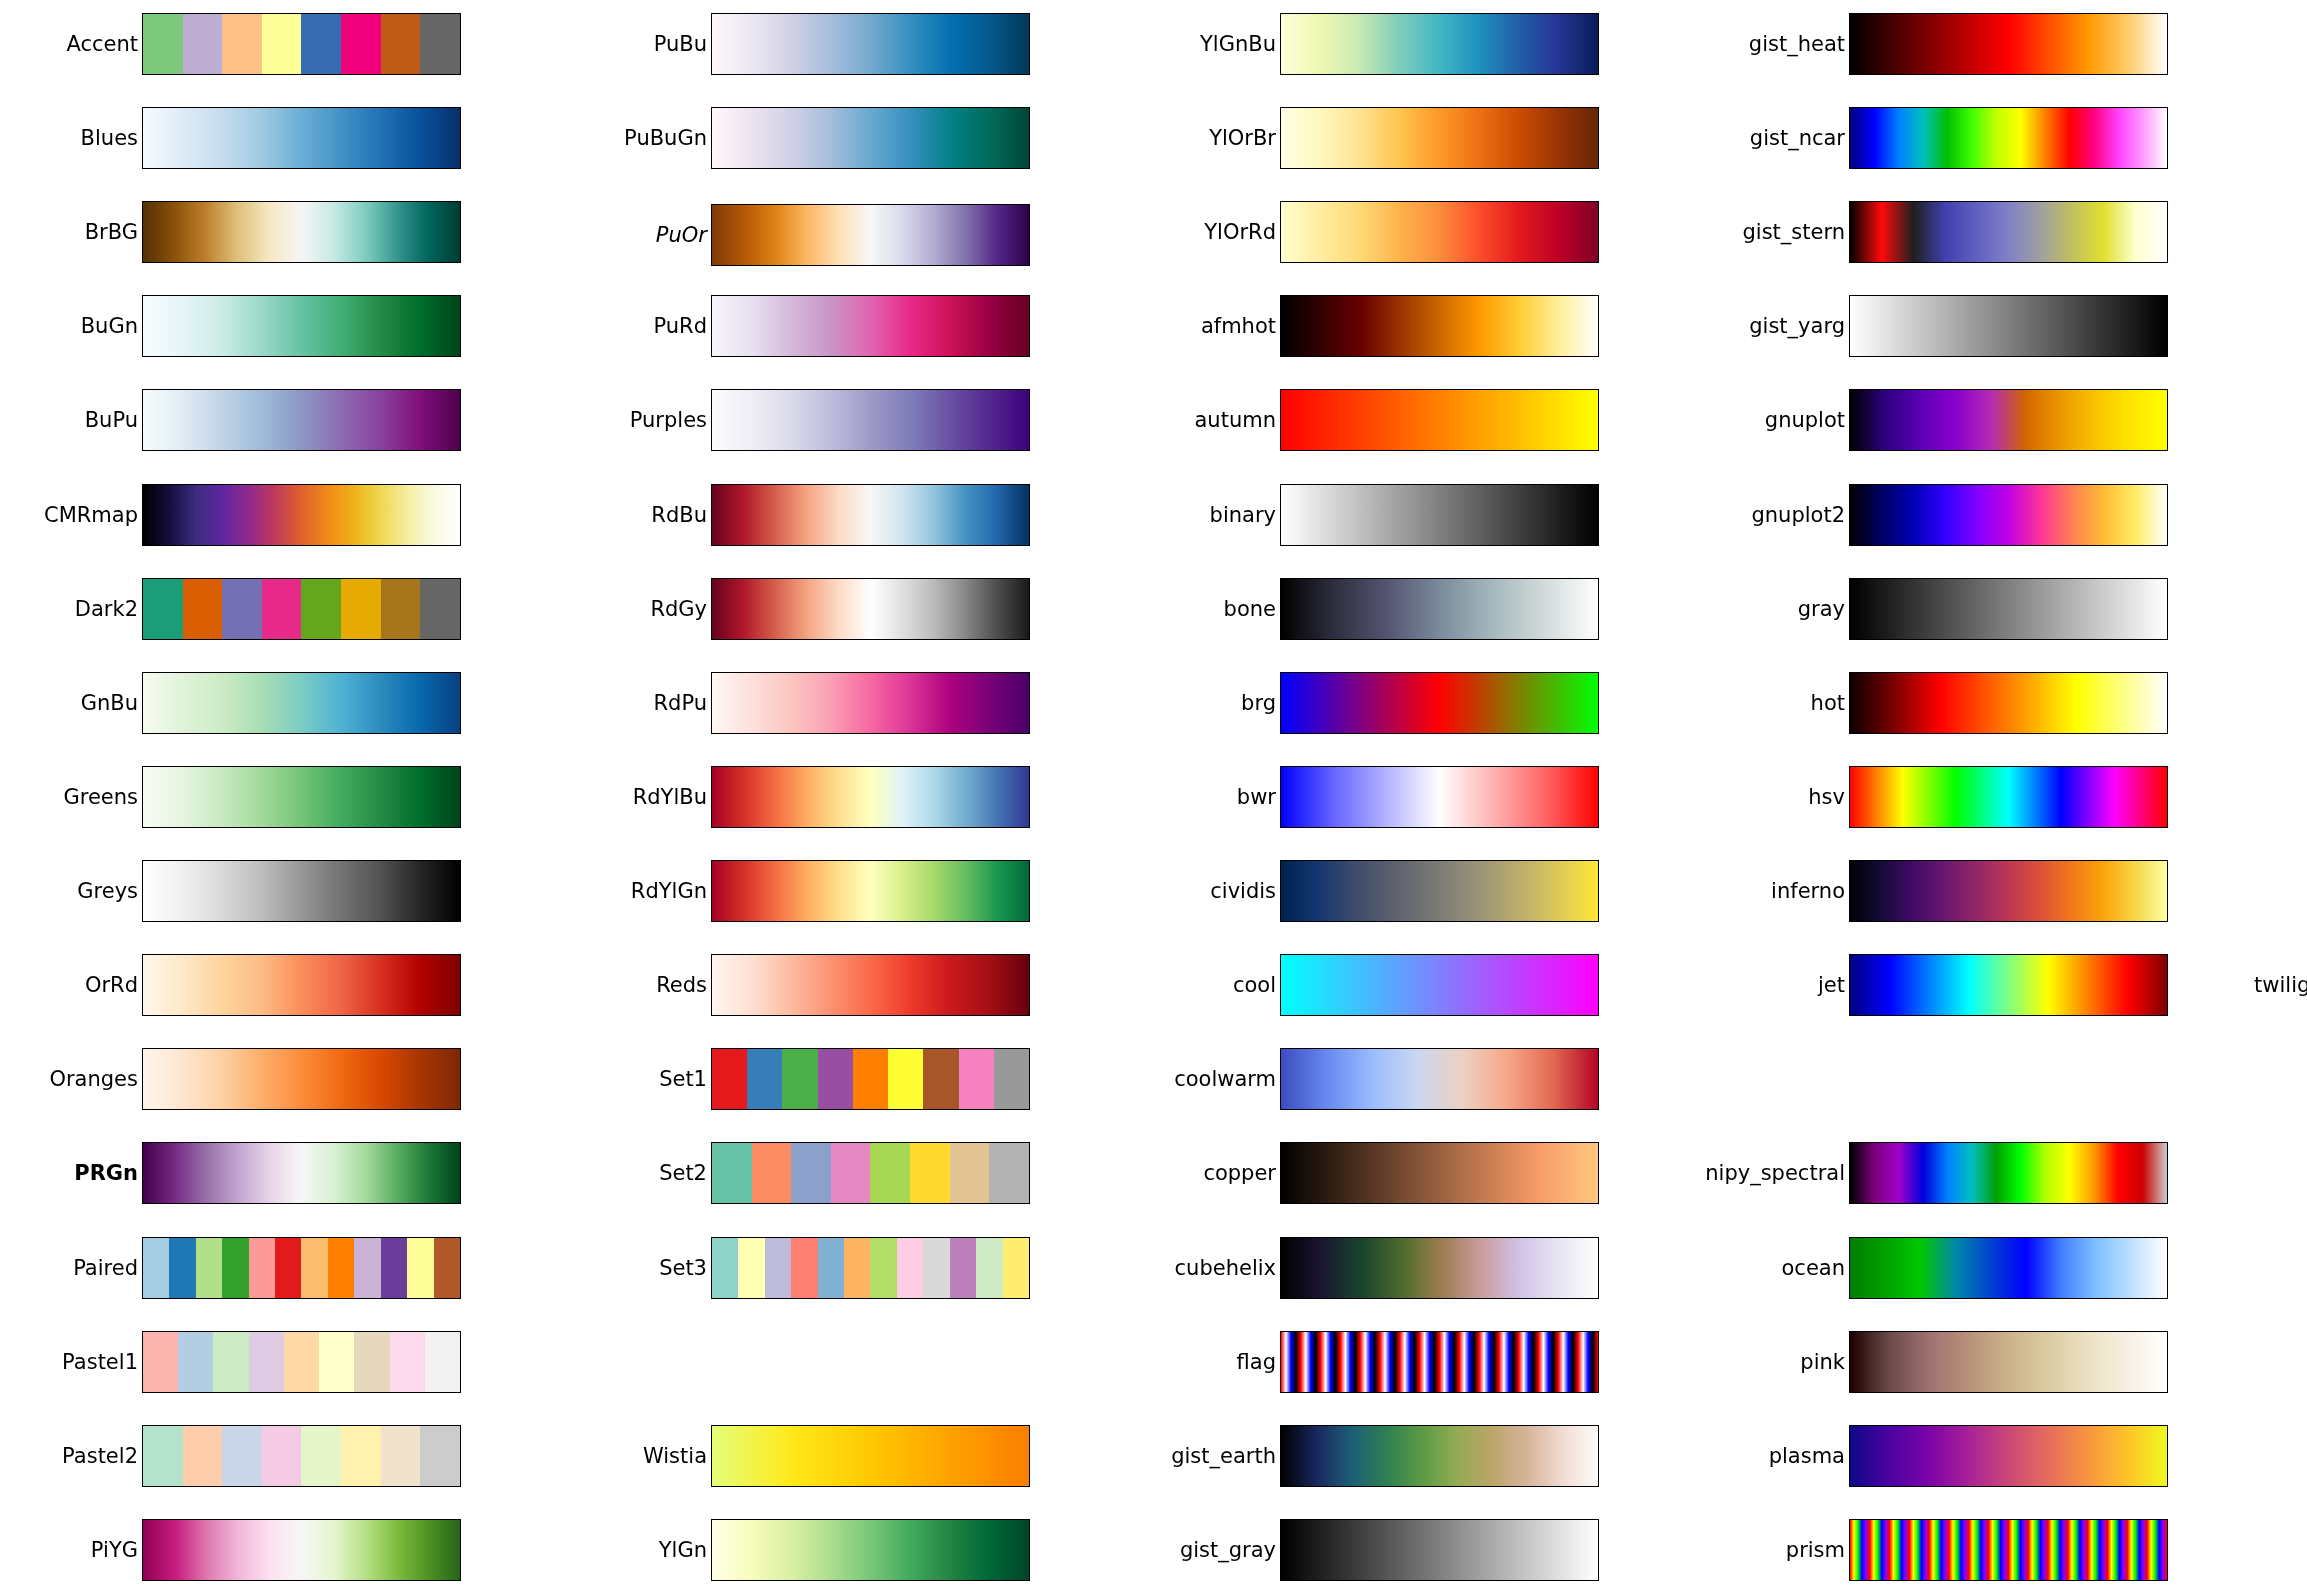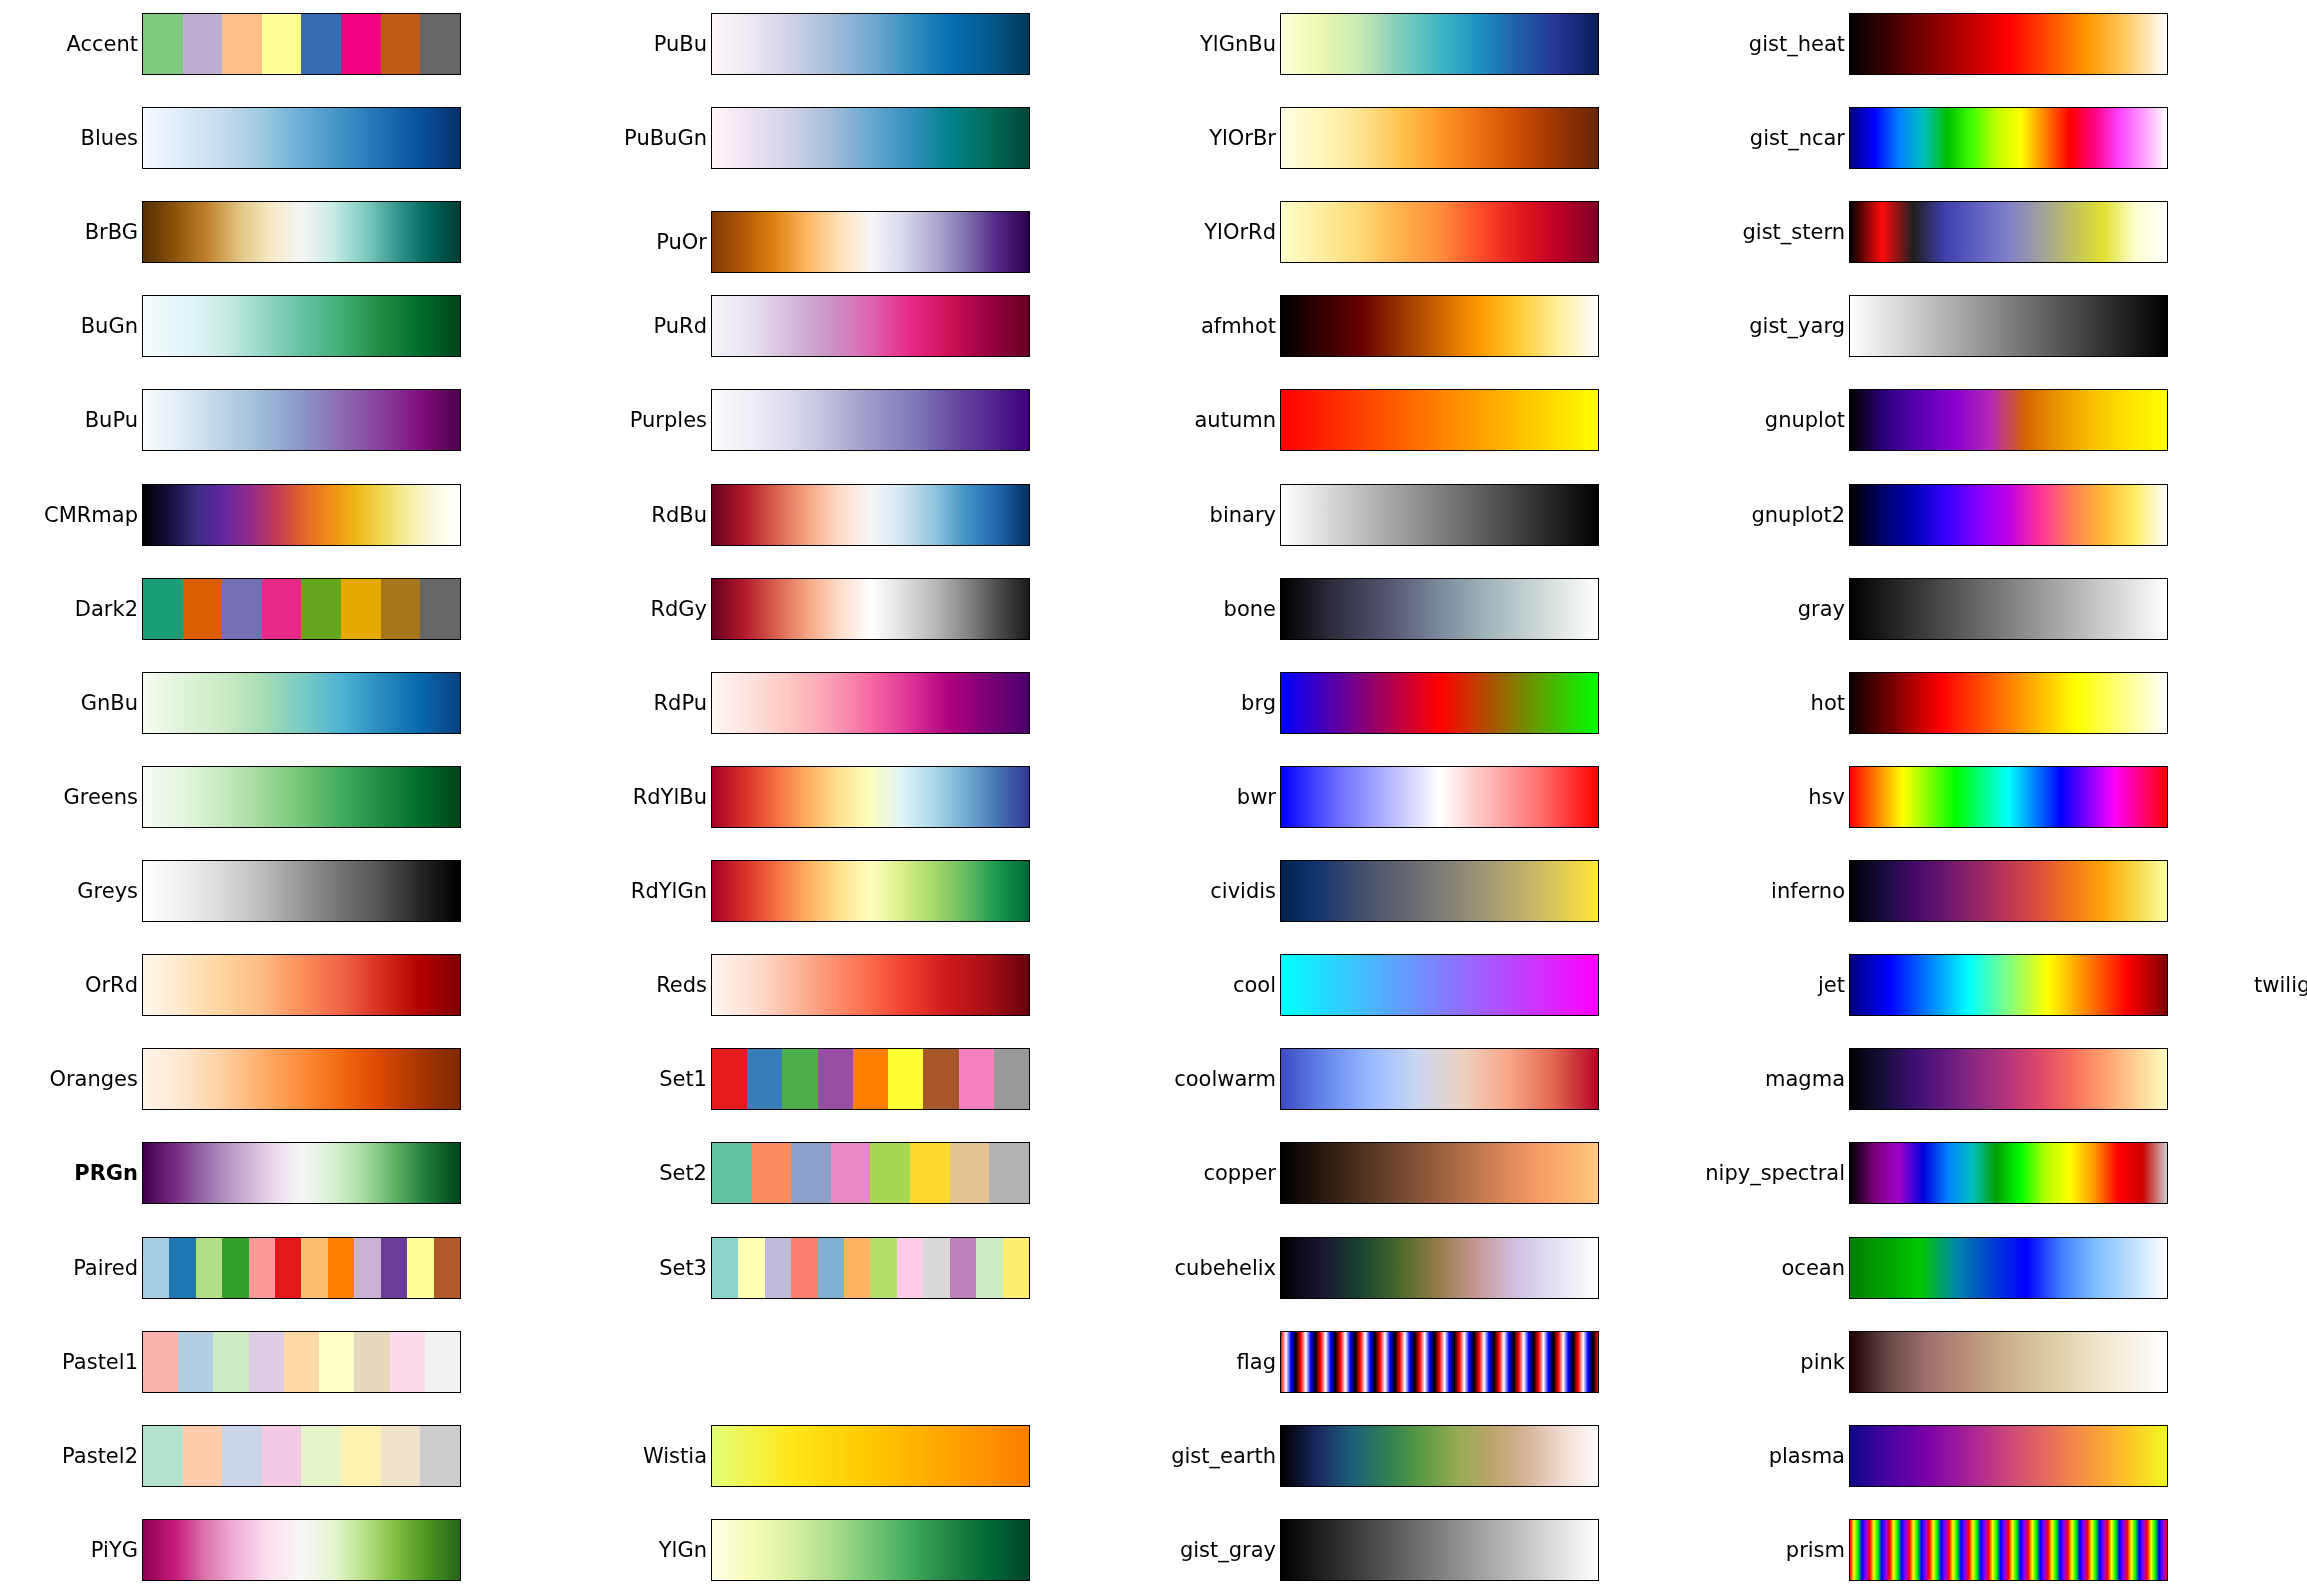--- a/index.html
+++ b/index.html
@@ -125,21 +125,21 @@
     </div>
     <div class="cmap-column" style="left: 569px;">
       <div class="cmap-row" style="top: 13px;">
         <div class="cmap-label">PuBu</div>
         <div class="cmap-bar" style="background-image: linear-gradient(to right, rgb(255, 247, 251) 0%, rgb(236, 231, 242) 12.5%, rgb(208, 209, 230) 25%, rgb(166, 189, 219) 37.5%, rgb(116, 169, 207) 50%, rgb(54, 144, 192) 62.5%, rgb(5, 112, 176) 75%, rgb(4, 90, 141) 87.5%, rgb(2, 56, 88) 100%);"></div>
       </div>
       <div class="cmap-row" style="top: 107px;">
         <div class="cmap-label">PuBuGn</div>
         <div class="cmap-bar" style="background-image: linear-gradient(to right, rgb(255, 247, 251) 0%, rgb(236, 226, 240) 12.5%, rgb(208, 209, 230) 25%, rgb(166, 189, 219) 37.5%, rgb(103, 169, 207) 50%, rgb(54, 144, 192) 62.5%, rgb(2, 129, 138) 75%, rgb(1, 108, 89) 87.5%, rgb(1, 70, 54) 100%);"></div>
       </div>
-      <div class="cmap-row" style="top: 211px;">
+      <div class="cmap-row" style="top: 204px; font-style: italic;">
         <div class="cmap-label">PuOr</div>
         <div class="cmap-bar" style="background-image: linear-gradient(to right, rgb(127, 59, 8) 0%, rgb(179, 88, 6) 10%, rgb(224, 130, 20) 20%, rgb(253, 184, 99) 30%, rgb(254, 224, 182) 40%, rgb(247, 247, 247) 50%, rgb(216, 218, 235) 60%, rgb(178, 171, 210) 70%, rgb(128, 115, 172) 80%, rgb(84, 39, 136) 90%, rgb(45, 0, 75) 100%);"></div>
       </div>
       <div class="cmap-row" style="top: 295px;">
         <div class="cmap-label">PuRd</div>
         <div class="cmap-bar" style="background-image: linear-gradient(to right, rgb(247, 244, 249) 0%, rgb(231, 225, 239) 12.5%, rgb(212, 185, 218) 25%, rgb(201, 148, 199) 37.5%, rgb(223, 101, 176) 50%, rgb(231, 41, 138) 62.5%, rgb(206, 18, 86) 75%, rgb(152, 0, 67) 87.5%, rgb(103, 0, 31) 100%);"></div>
       </div>
       <div class="cmap-row" style="top: 389px;">
         <div class="cmap-label">Purples</div>
         <div class="cmap-bar" style="background-image: linear-gradient(to right, rgb(252, 251, 253) 0%, rgb(239, 237, 245) 12.5%, rgb(218, 218, 235) 25%, rgb(188, 189, 220) 37.5%, rgb(158, 154, 200) 50%, rgb(128, 125, 186) 62.5%, rgb(106, 81, 163) 75%, rgb(84, 39, 143) 87.5%, rgb(63, 0, 125) 100%);"></div>
@@ -296,24 +296,20 @@
         <div class="cmap-label">hsv</div>
         <div class="cmap-bar" style="background-image: linear-gradient(to right, rgb(255, 0, 0) 0%, rgb(255, 255, 0) 16.6667%, rgb(0, 255, 0) 33.3333%, rgb(0, 255, 255) 50%, rgb(0, 0, 255) 66.6667%, rgb(255, 0, 255) 83.3333%, rgb(255, 0, 0) 100%);"></div>
       </div>
       <div class="cmap-row" style="top: 860px;">
         <div class="cmap-label">inferno</div>
         <div class="cmap-bar" style="background-image: linear-gradient(to right, rgb(0, 0, 4) 0%, rgb(22, 11, 57) 10%, rgb(66, 10, 104) 20%, rgb(106, 23, 110) 30%, rgb(147, 38, 103) 40%, rgb(188, 55, 84) 50%, rgb(221, 81, 58) 60%, rgb(243, 120, 25) 70%, rgb(252, 165, 10) 80%, rgb(246, 215, 70) 90%, rgb(252, 255, 164) 100%);"></div>
       </div>
       <div class="cmap-row" style="top: 954px;">
         <div class="cmap-label">jet</div>
         <div class="cmap-bar" style="background-image: linear-gradient(to right, rgb(0, 0, 128) 0%, rgb(0, 0, 255) 12.5%, rgb(0, 128, 255) 25%, rgb(0, 255, 255) 37.5%, rgb(128, 255, 128) 50%, rgb(255, 255, 0) 62.5%, rgb(255, 128, 0) 75%, rgb(255, 0, 0) 87.5%, rgb(128, 0, 0) 100%);"></div>
-      </div>
-      <div class="cmap-row" style="top: 1048px;">
-        <div class="cmap-label">magma</div>
-        <div class="cmap-bar" style="background-image: linear-gradient(to right, rgb(0, 0, 4) 0%, rgb(20, 14, 54) 10%, rgb(59, 15, 112) 20%, rgb(100, 26, 128) 30%, rgb(140, 41, 129) 40%, rgb(181, 54, 122) 50%, rgb(222, 73, 104) 60%, rgb(246, 110, 92) 70%, rgb(254, 159, 109) 80%, rgb(254, 207, 146) 90%, rgb(252, 253, 191) 100%);"></div>
       </div>
       <div class="cmap-row" style="top: 1142px;">
         <div class="cmap-label">nipy_spectral</div>
         <div class="cmap-bar" style="background-image: linear-gradient(to right, rgb(0, 0, 0) 0%, rgb(123, 0, 123) 7.6923%, rgb(160, 0, 200) 15.3846%, rgb(0, 0, 221) 23.0769%, rgb(0, 128, 255) 30.7692%, rgb(0, 192, 192) 38.4615%, rgb(0, 160, 0) 46.1538%, rgb(0, 255, 0) 53.8462%, rgb(176, 255, 0) 61.5385%, rgb(255, 255, 0) 69.2308%, rgb(255, 153, 0) 76.9231%, rgb(255, 0, 0) 84.6154%, rgb(204, 0, 0) 92.3077%, rgb(204, 204, 204) 100%);"></div>
       </div>
       <div class="cmap-row" style="top: 1237px;">
         <div class="cmap-label">ocean</div>
         <div class="cmap-bar" style="background-image: linear-gradient(to right, rgb(0, 127, 0) 0%, rgb(0, 160, 0) 11.1111%, rgb(0, 200, 0) 22.2222%, rgb(0, 136, 168) 33.3333%, rgb(0, 64, 208) 44.4444%, rgb(0, 0, 255) 55.5556%, rgb(64, 128, 255) 66.6667%, rgb(128, 192, 255) 77.7778%, rgb(191, 224, 255) 88.8889%, rgb(255, 255, 255) 100%);"></div>
       </div>
       <div class="cmap-row" style="top: 1331px;">

